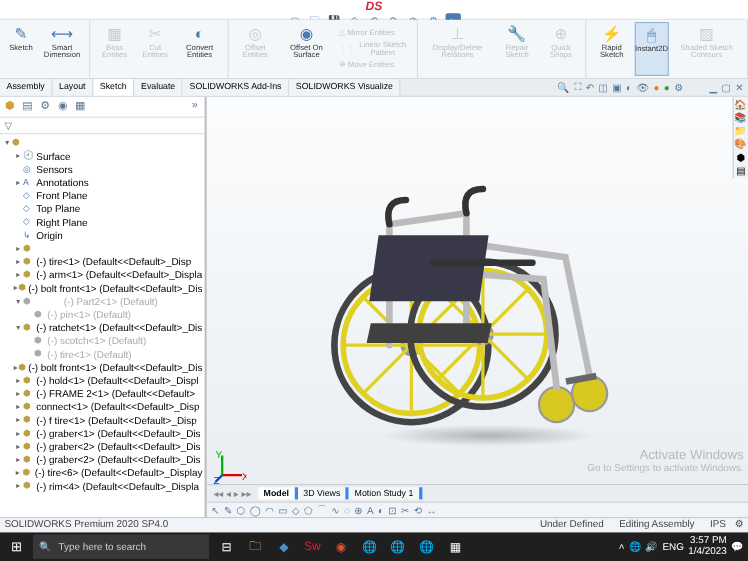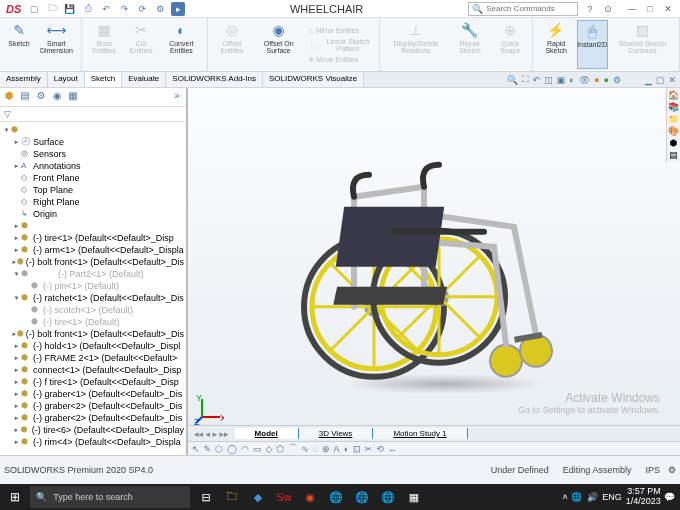--- a/index.html
+++ b/index.html
@@ -1,17 +1,17 @@
 <!DOCTYPE html>
 <html><head>
 <meta charset="utf-8">
 <style>
 * { margin: 0; padding: 0; box-sizing: border-box; font-family: "Segoe UI", Tahoma, sans-serif; font-size: 9px; }
 body { width: 680px; height: 510px; background: #fff; overflow: hidden; display: flex; flex-direction: column; }
-.titlebar { height: 18px; background: #fff; display: flex; align-items: center; border-bottom: 1px solid #ddd; }
+.titlebar { height: 18px; background: #fff; display: flex; align-items: center; border-bottom: 1px solid #ddd; flex-direction: column; }
 .logo { color: #d92231; font-weight: bold; font-size: 11px; padding: 0 6px; font-style: italic; }
 .qat { display: flex; gap: 4px; align-items: center; }
 .qat .ico { width: 14px; height: 14px; display: flex; align-items: center; justify-content: center; color: #4a7ab0; cursor: pointer; }
 .titletext { flex: 1; text-align: center; font-size: 11px; color: #333; }
 .search { display: flex; align-items: center; border: 1px solid #bbb; height: 14px; width: 110px; padding: 0 3px; }
 .search input { border: none; outline: none; width: 100%; font-size: 8px; }
 .winbtns { display: flex; gap: 6px; padding: 0 6px; }
 .winbtns span { width: 12px; text-align: center; cursor: pointer; color: #666; }
 .ribbon { height: 54px; background: #f4f7fa; border-bottom: 1px solid #cfd6dd; display: flex; }
 .rgroup { display: flex; gap: 2px; padding: 2px 4px; border-right: 1px solid #d8dfe6; }
@@ -37,35 +37,35 @@
 .tnode { display: flex; align-items: center; padding: 0 2px; height: 12px; white-space: nowrap; cursor: pointer; }
 .tnode .exp { width: 9px; text-align: center; color: #666; font-size: 7px; }
 .tnode .tico { width: 10px; height: 10px; margin-right: 2px; font-size: 8px; color: #bfa040; }
 .tnode .tico.blue { color: #4a7ab0; }
 .tnode .tico.grey { color: #aaa; }
 .indent1 { padding-left: 12px; }
 .indent2 { padding-left: 22px; }
 .viewport { flex: 1; background: linear-gradient(#fbfcfd, #e8edf2); position: relative; overflow: hidden; }
 .triad { position: absolute; left: 6px; bottom: 30px; width: 30px; height: 30px; }
 .btabbar { position: absolute; bottom: 14px; left: 0; right: 0; height: 16px; display: flex; align-items: center; background: #e8edf2; border-top: 1px solid #ccc; }
-.btab { padding: 1px 20px; font-size: 8px; background: #f4f7fa; border-right: 1px solid #3b82f6; cursor: pointer; text-decoration: underline; }
+.btab { padding: 1px 5px; font-size: 8px; background: #f4f7fa; border-right: 3px solid #3b82f6; cursor: pointer; }
 .btab.active { background: #fff; font-weight: bold; }
 .btoolbar { position: absolute; bottom: 0; left: 0; right: 0; height: 14px; display: flex; align-items: center; gap: 4px; background: #f0f3f7; border-top: 1px solid #ccc; padding: 0 4px; }
 .btoolbar .bi { font-size: 9px; color: #5a7a9a; cursor: pointer; }
 .rpanel { position: absolute; right: 0; top: 0; width: 14px; background: #f0f3f7; border-left: 1px solid #ccc; display: flex; flex-direction: column; gap: 2px; padding: 2px 0; align-items: center; }
 .rpanel .ri { font-size: 9px; cursor: pointer; }
-.status { height: 29px; background: #f0f3f7; border-top: 1px solid #ccc; display: flex; align-items: center; padding: 0 4px; font-size: 8px; color: #444; }
+.status { height: 14px; background: #f0f3f7; border-top: 1px solid #ccc; display: flex; padding: 0 4px; font-size: 8px; color: #444; }
 .status .sp { flex: 1; }
 .taskbar { height: 26px; background: #1f1f1f; display: flex; align-items: center; color: #fff; }
 .winbtn { width: 30px; height: 100%; display: flex; align-items: center; justify-content: center; font-size: 12px; cursor: pointer; }
 .tbsearch { background: #383838; height: 22px; width: 160px; display: flex; align-items: center; padding: 0 6px; color: #ccc; font-size: 9px; }
 .tbicons { display: flex; gap: 2px; margin-left: 4px; }
 .tbicons .tbi { width: 24px; height: 22px; display: flex; align-items: center; justify-content: center; cursor: pointer; font-size: 11px; }
 .tbright { margin-left: auto; display: flex; align-items: center; gap: 4px; padding-right: 4px; font-size: 8px; }
-.watermark { position: absolute; right: 20px; bottom: 40px; color: #b8b8b8; font-size: 10px; text-align: right; pointer-events: none; }
+.watermark { position: absolute; right: 4px; bottom: 40px; color: #b8b8b8; font-size: 10px; text-align: right; pointer-events: none; }
 .wheelchair { position: absolute; left: 50%; top: 50%; transform: translate(-50%,-52%); }
 .shadow { position: absolute; left: 50%; top: 78%; width: 200px; height: 20px; background: radial-gradient(ellipse, rgba(0,0,0,.25), transparent 70%); transform: translateX(-45%); }
 </style>
 </head>
 <body>
 
 <div class="titlebar">
   <div class="logo">DS</div>
   <div class="qat">
     <div class="ico">▢</div>

